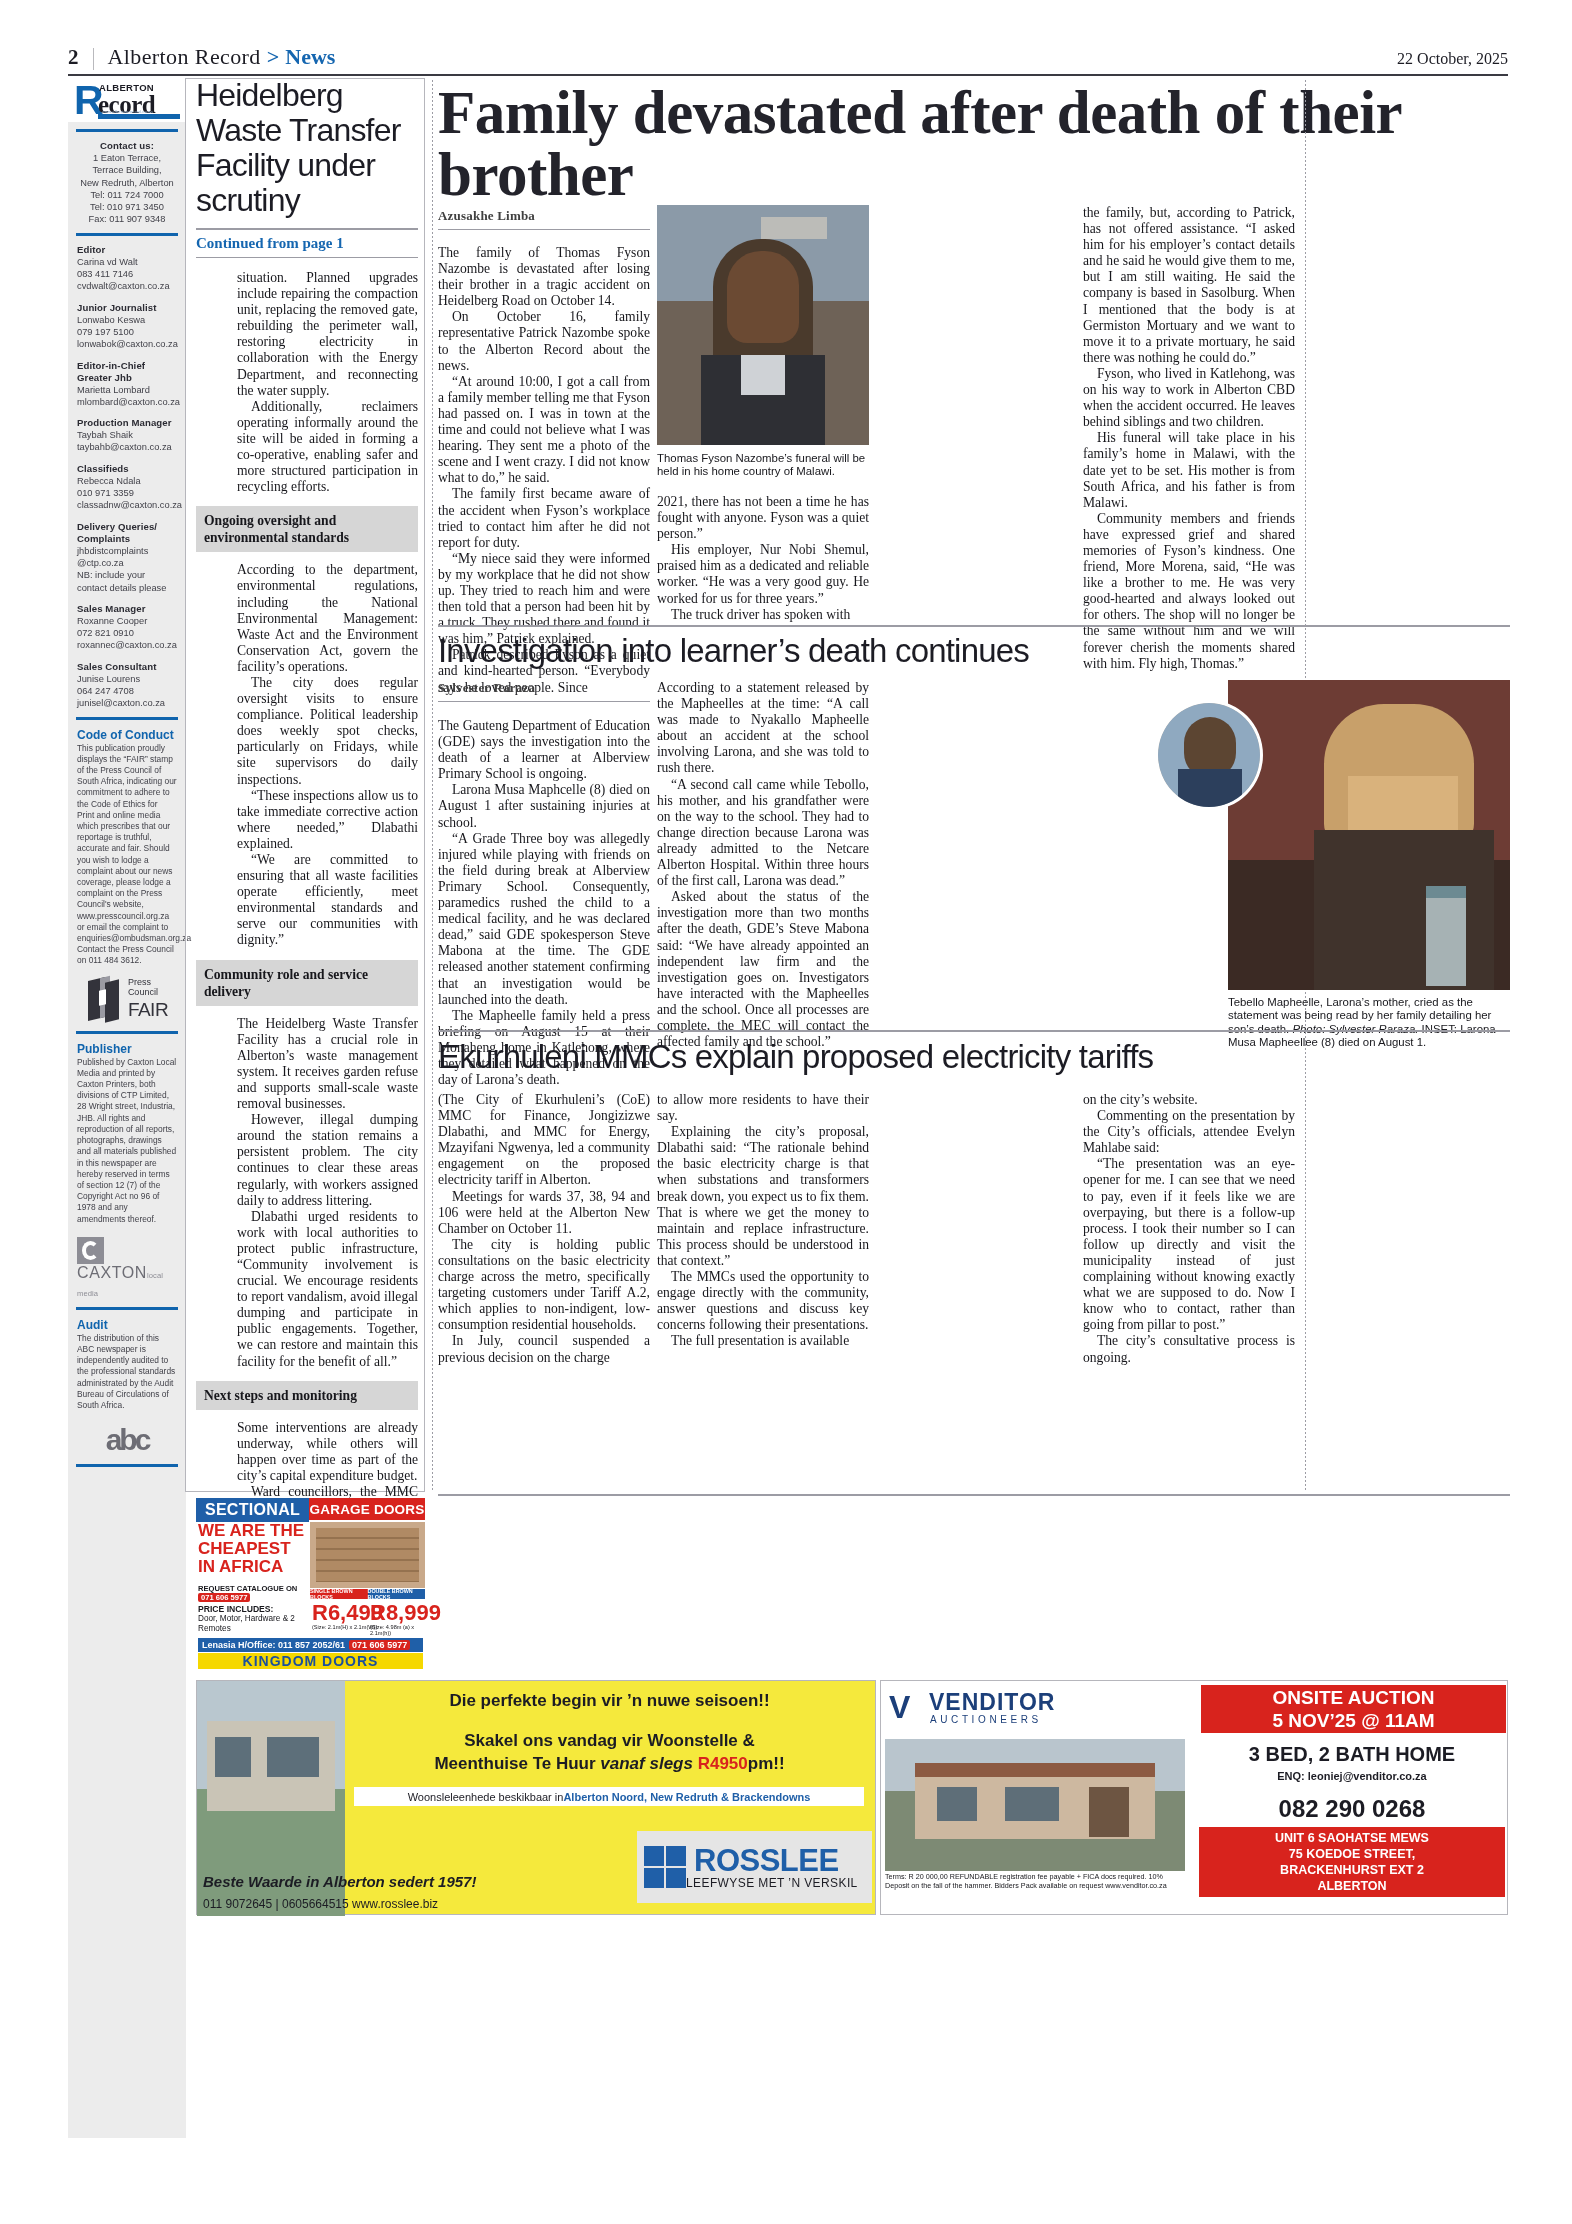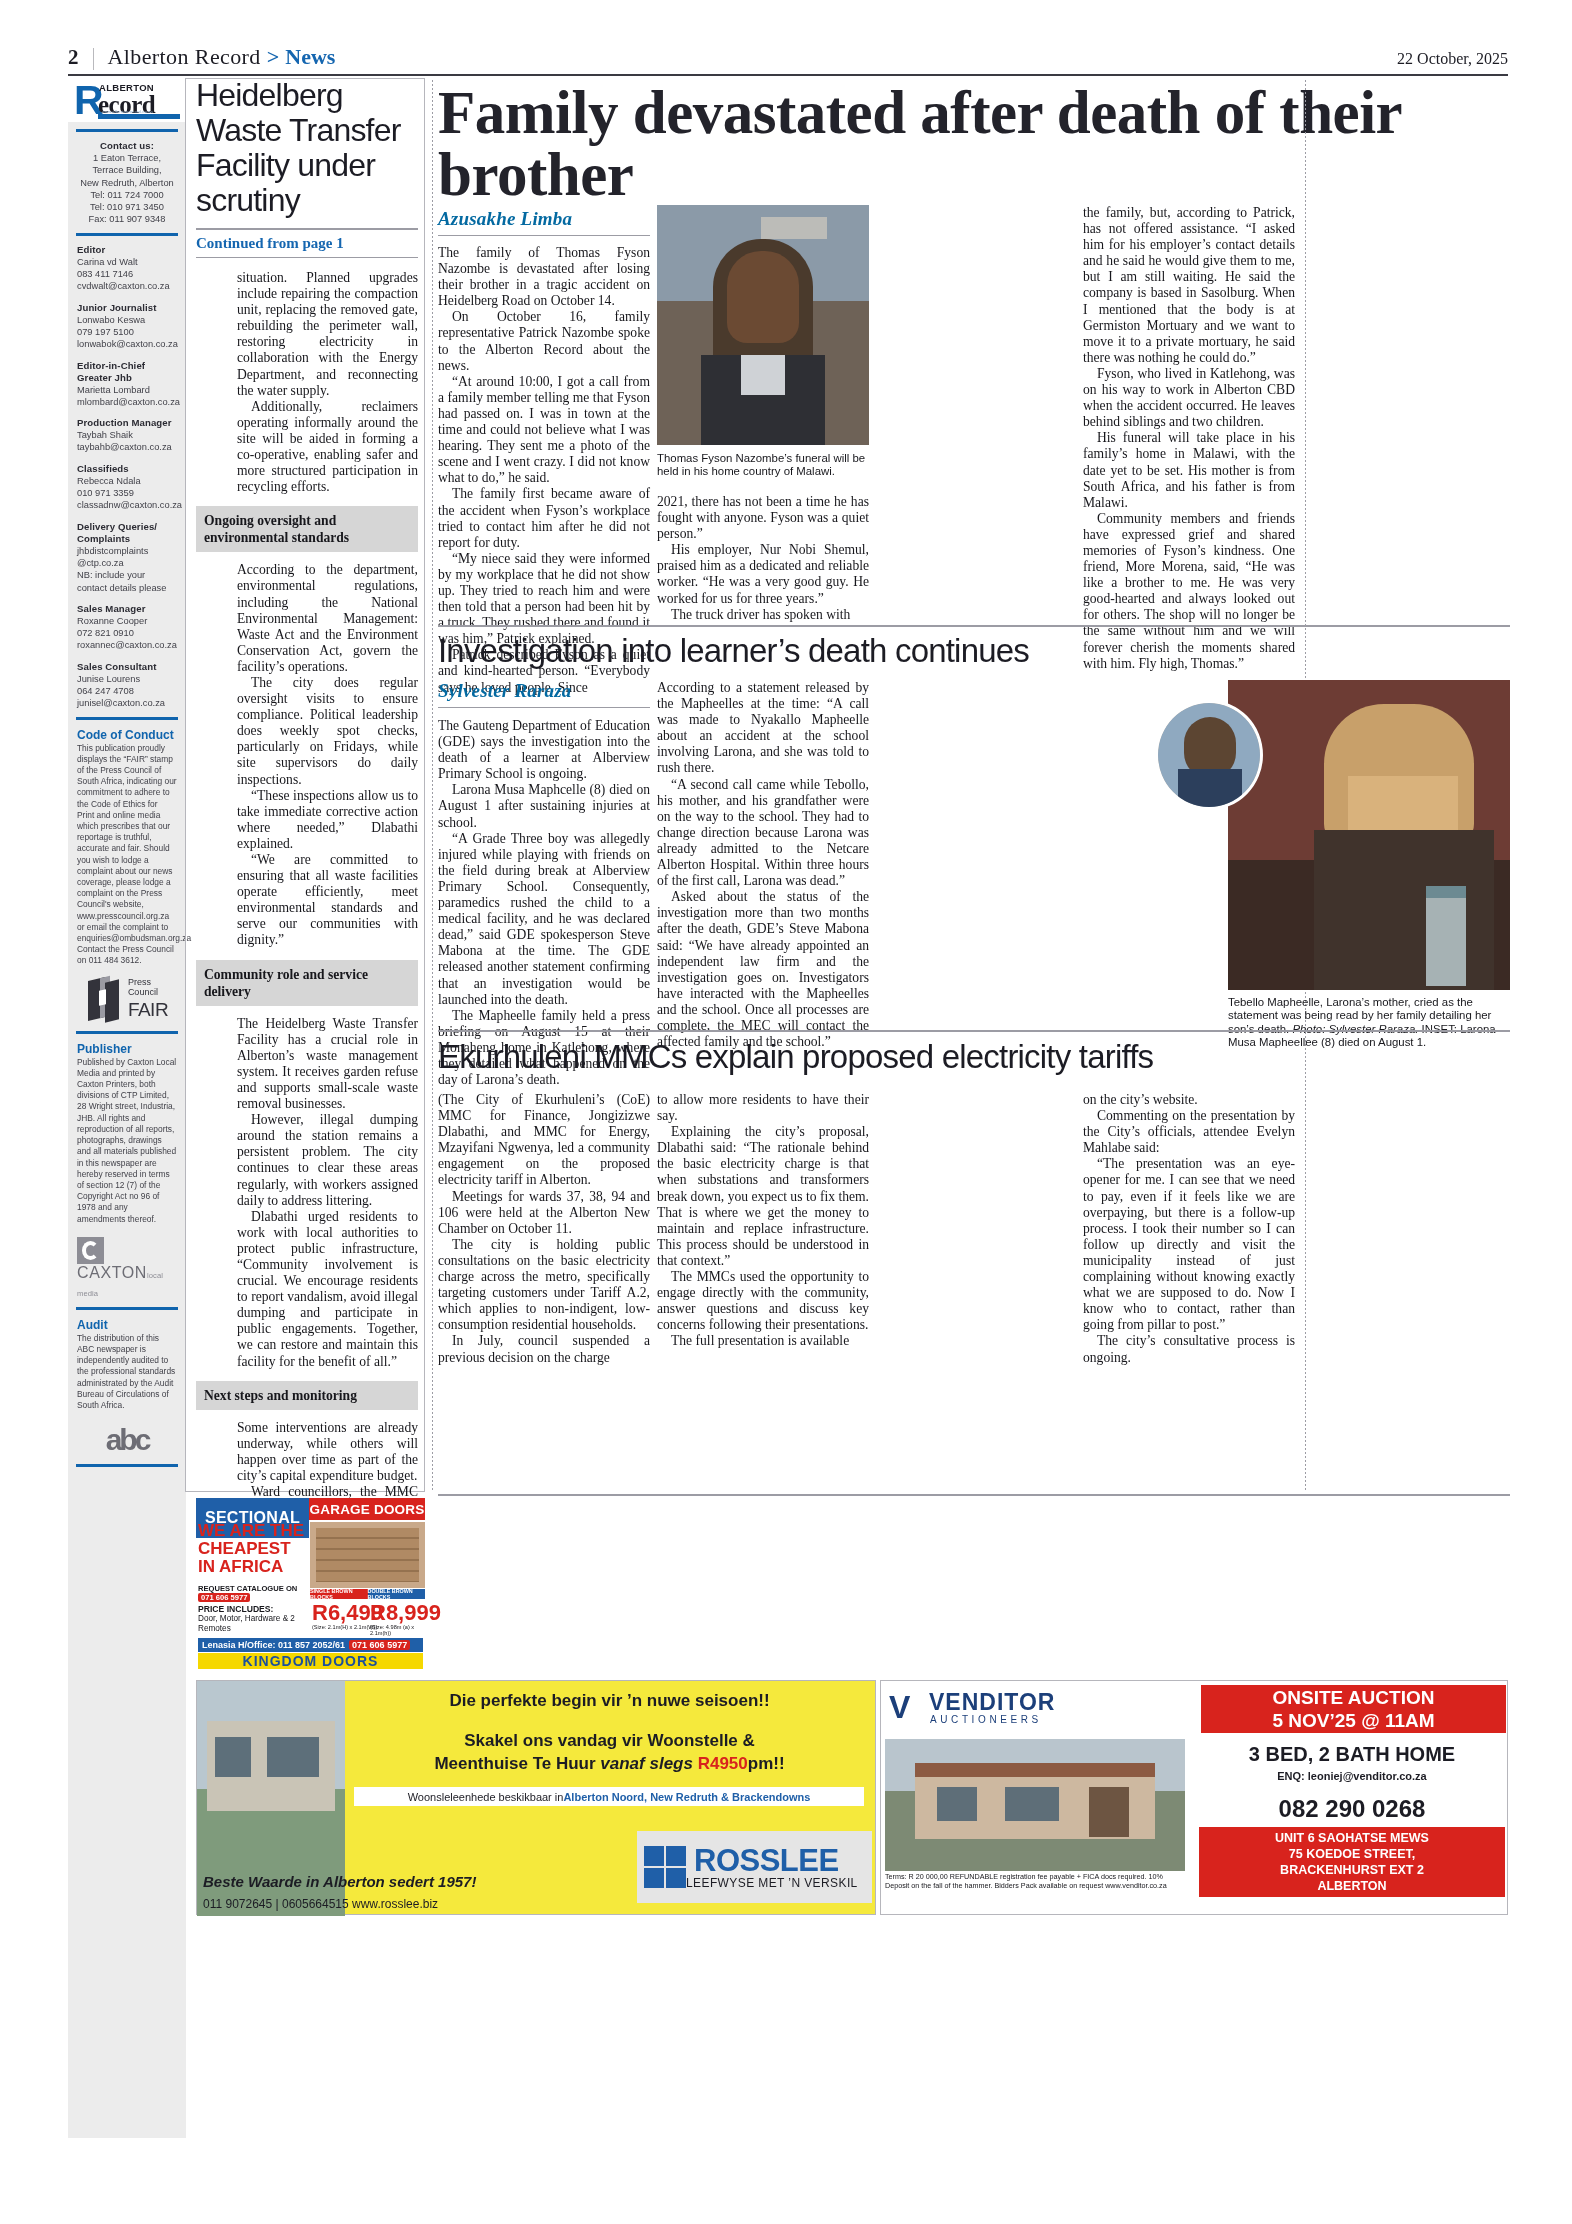--- a/index.html
+++ b/index.html
@@ -106,42 +106,42 @@
 
   
   .vsep { position:absolute; width:1px; background-image:linear-gradient(to bottom,#9c9ca4 0 55%, transparent 55% 100%); background-size:1px 4px; }
 
   
   .main-hl {
     position:absolute; left:438px; top:82px; width:1072px;
     font-family:"Liberation Serif",serif; font-weight:bold;
     font-size:61px; line-height:62px; color:#23232b; letter-spacing:-.5px;
   }
-  .byline { font-family:"Liberation Serif",serif; font-weight:bold; font-size:19px; color:#0369a1; letter-spacing:.2px;font-style:italic;}
+  .byline { font-family:"Liberation Serif",serif; font-weight:bold; font-size:13px; color:#404040; letter-spacing:.2px;}
   .byline-rule { height:1.4px; background:#9c9ca4; margin:5px 0 9px 0;}
 
   .col { position:absolute; font-family:"Liberation Serif",serif; font-size:13.6px; line-height:16.1px; color:#17171c; text-align:justify;}
   .col p { margin:0; }
   .col p + p { text-indent:14px; }
 
   .photo { background:#b9b7b2; position:absolute; overflow:hidden; }
   .caption { position:absolute; font-family:"Liberation Sans",sans-serif; font-size:11.4px; line-height:13.4px; color:#17171c;}
   .caption i { font-style:italic; }
 
   
   .sec-hl {
     position:absolute; font-family:"Liberation Sans",sans-serif; font-weight:normal;
     font-size:33px; color:#1c1c24; letter-spacing:-.8px; white-space:nowrap;
   }
   .hrule { position:absolute; height:1.6px; background:#9c9ca4; }
   .ad-border { border:1px solid #b6b6bc; }
 
   
   .gd { position:absolute; left:196px; top:1498px; width:229px; height:172px; background:#ffffff; }
-  .gd-sect { position:absolute; left:0; top:0; width:113px; height:40px; background:#1f5fa8; color:#fff;
+  .gd-sect { position:absolute; left:0; top:0; width:113px; height:24px; background:#1f5fa8; color:#fff;
     font-family:"Liberation Sans",sans-serif; font-weight:bold; font-size:16px; display:flex; align-items:center; justify-content:center; letter-spacing:.3px;}
   .gd-gar { position:absolute; left:113px; top:0; width:116px; height:22px; background:#d8231d; color:#fff;
     font-family:"Liberation Sans",sans-serif; font-weight:bold; font-size:13.5px; display:flex; align-items:center; justify-content:center; letter-spacing:.2px;}
   .gd-cheap { position:absolute; left:2px; top:24px; width:110px;
     font-family:"Liberation Sans",sans-serif; font-weight:bold; font-size:17px; line-height:18px; color:#d8231d;}
   .gd-req { position:absolute; left:2px; top:86px; width:110px; font-family:"Liberation Sans",sans-serif; font-size:7.6px; line-height:9px; color:#17171c; font-weight:bold;}
   .gd-num { background:#d8231d; color:#fff; display:inline-block; padding:0 3px; border-radius:2px;}
   .gd-price-h { position:absolute; left:2px; top:106px; width:110px; font-family:"Liberation Sans",sans-serif; font-weight:bold; font-size:8.6px; color:#17171c;}
   .gd-price-l { position:absolute; left:2px; top:116px; width:112px; font-family:"Liberation Sans",sans-serif; font-size:8.2px; line-height:9.6px; color:#17171c;}
   .gd-photo { position:absolute; left:114px; top:24px; width:115px; height:66px; background:#c9a98a; }

